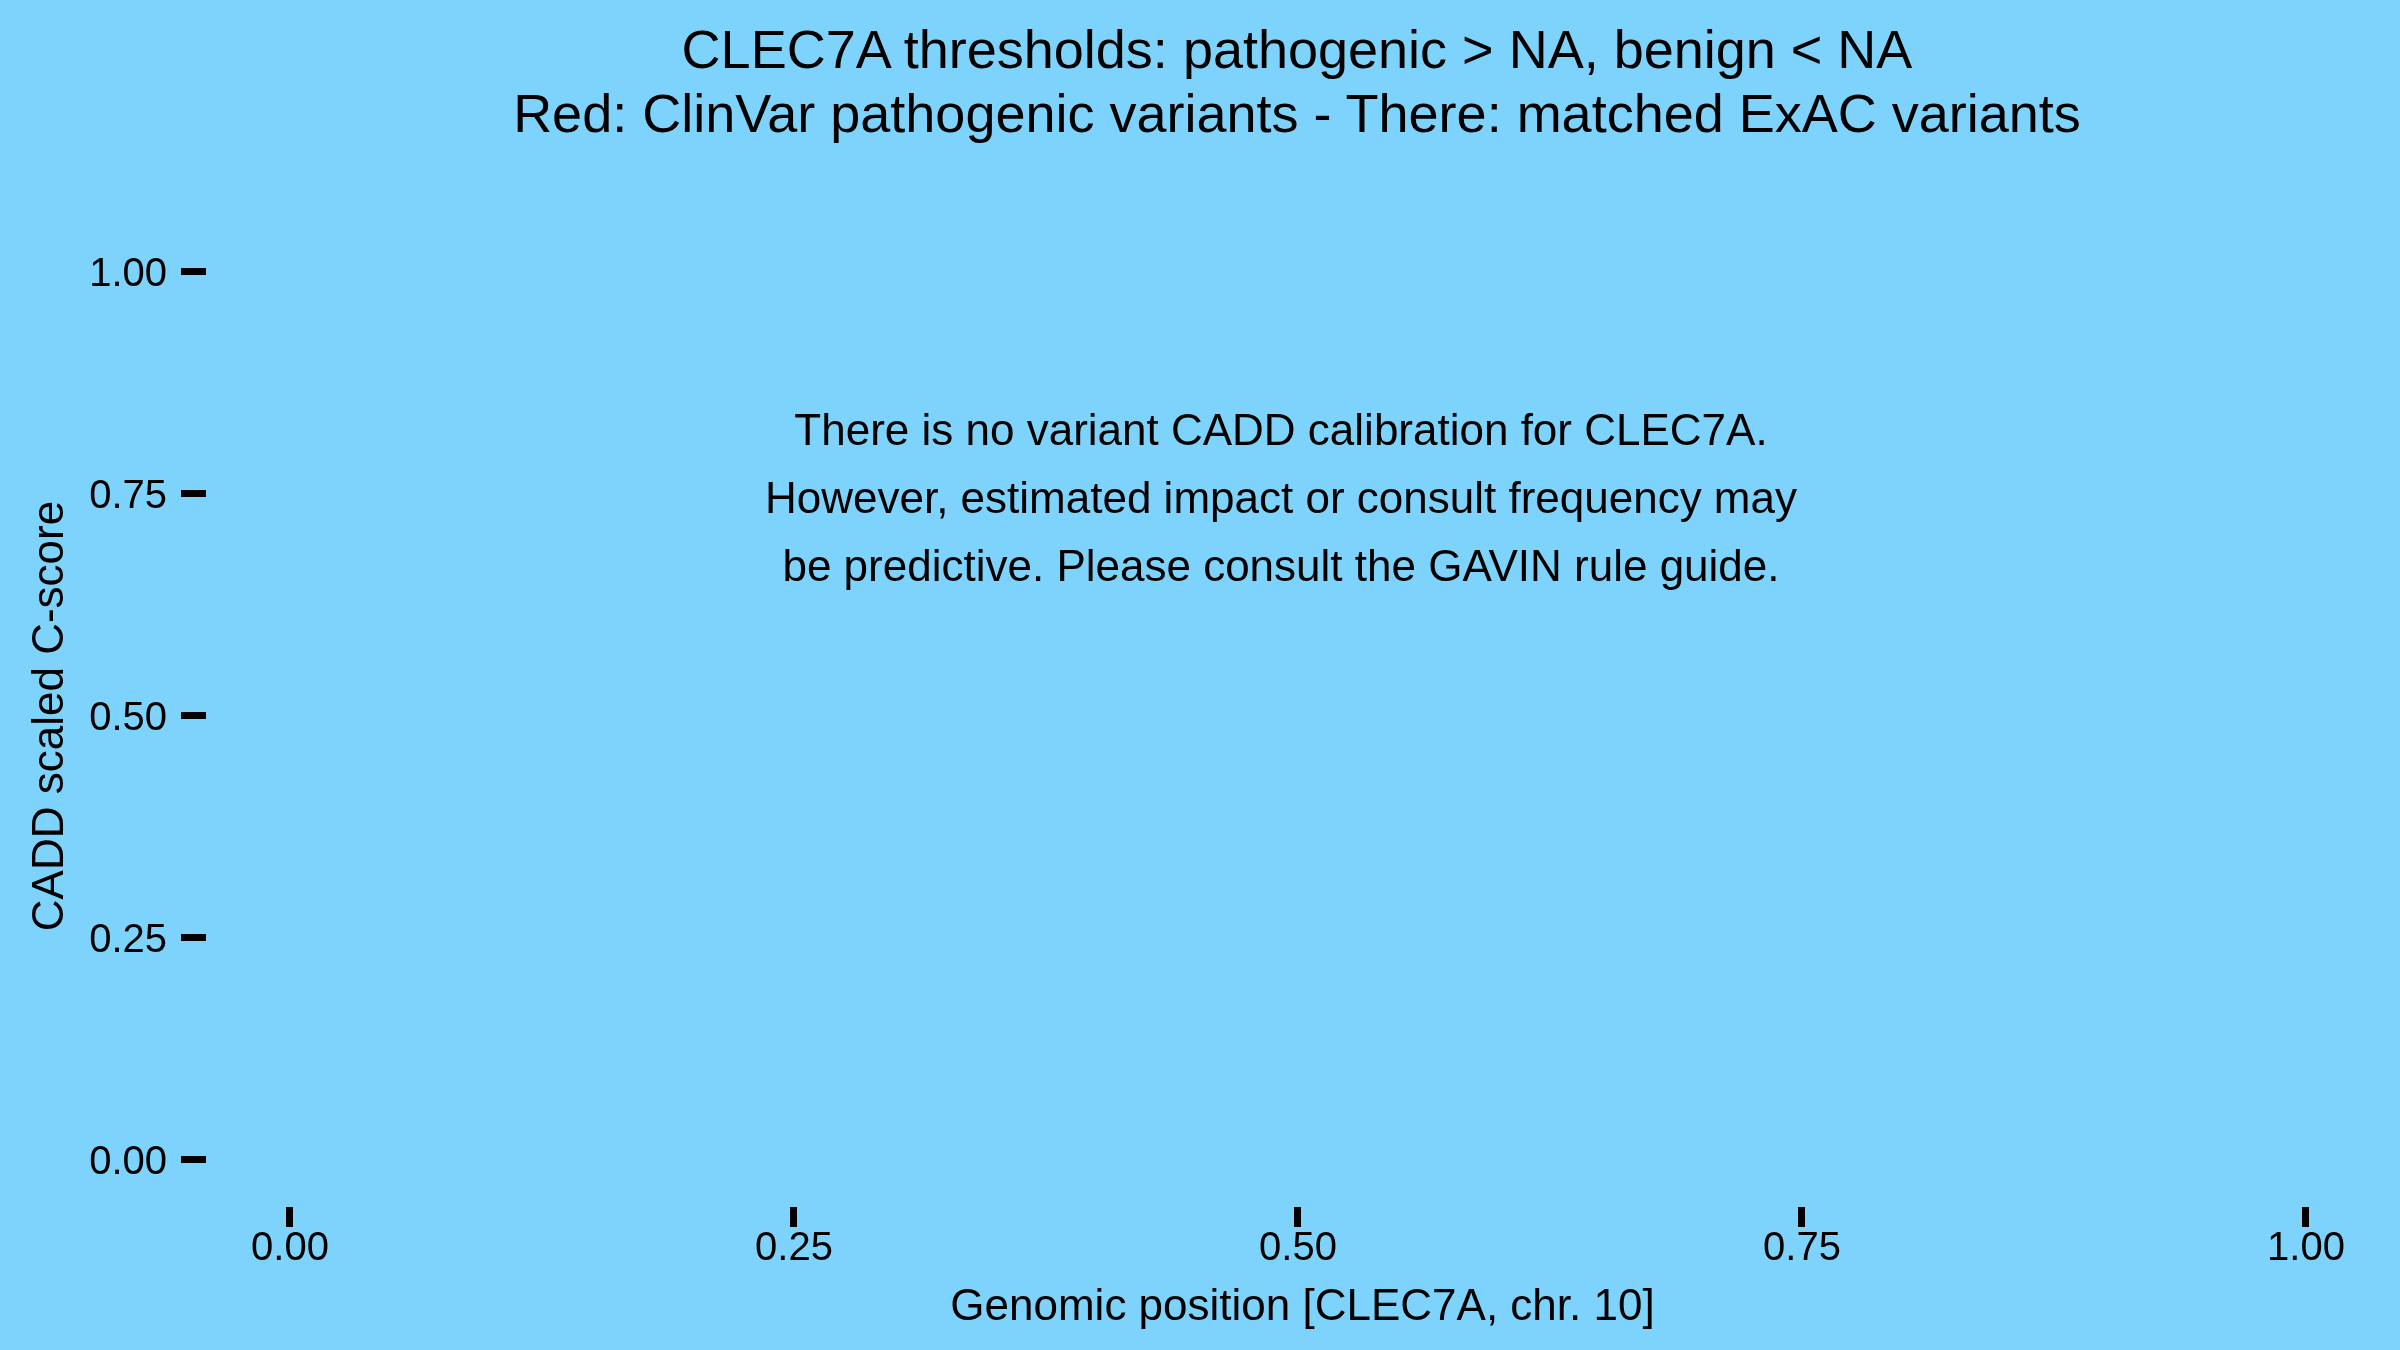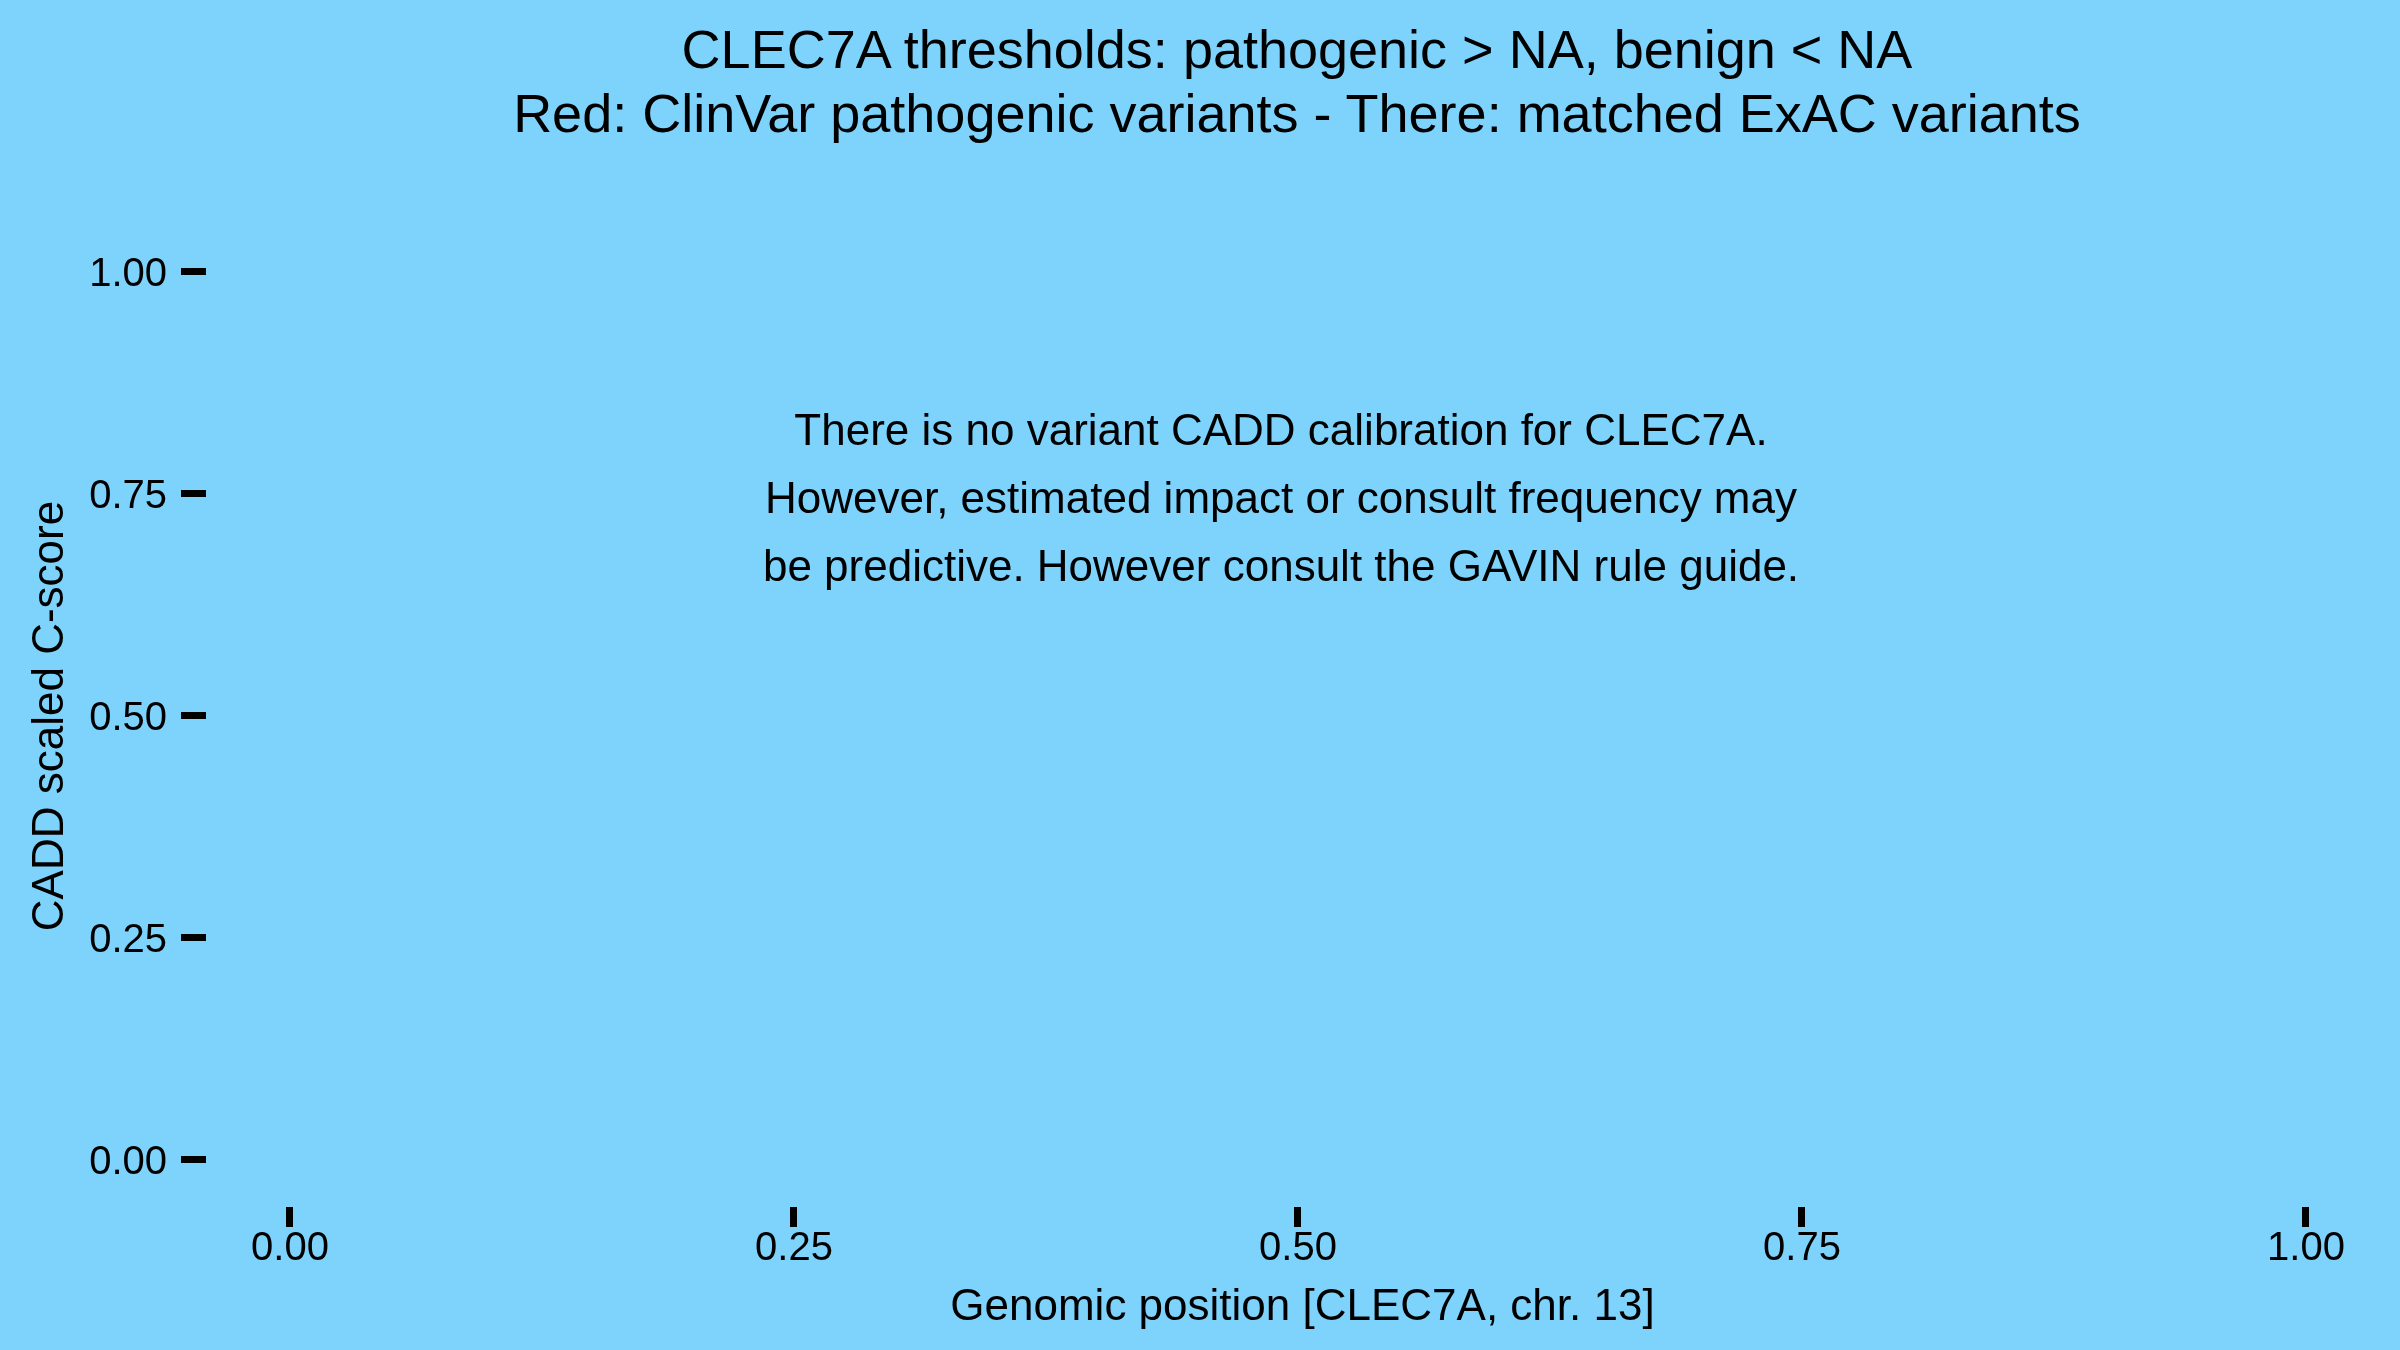--- a/index.html
+++ b/index.html
@@ -95,30 +95,30 @@
 
   <div class="y-tick-mark" style="top:268px"></div>
   <div class="y-tick-mark" style="top:490px"></div>
   <div class="y-tick-mark" style="top:712px"></div>
   <div class="y-tick-mark" style="top:934px"></div>
   <div class="y-tick-mark" style="top:1156px"></div>
 
   <div class="annotation">
     <div>There is no variant CADD calibration for CLEC7A.</div>
     <div>However, estimated impact or consult frequency may</div>
-    <div>be predictive. However consult the GAVIN rule guide.</div>
+    <div>be predictive. Please consult the GAVIN rule guide.</div>
   </div>
 
   <div class="x-tick-mark" style="left:286px"></div>
   <div class="x-tick-mark" style="left:790px"></div>
   <div class="x-tick-mark" style="left:1294px"></div>
   <div class="x-tick-mark" style="left:1798px"></div>
   <div class="x-tick-mark" style="left:2302px"></div>
 
   <div class="x-tick-label" style="left:290px">0.00</div>
   <div class="x-tick-label" style="left:794px">0.25</div>
   <div class="x-tick-label" style="left:1298px">0.50</div>
   <div class="x-tick-label" style="left:1802px">0.75</div>
   <div class="x-tick-label" style="left:2306px">1.00</div>
 
-  <div class="x-axis-title">Genomic position [CLEC7A, chr. 13]</div>
+  <div class="x-axis-title">Genomic position [CLEC7A, chr. 10]</div>
 
 </div>
 
 </body></html>

